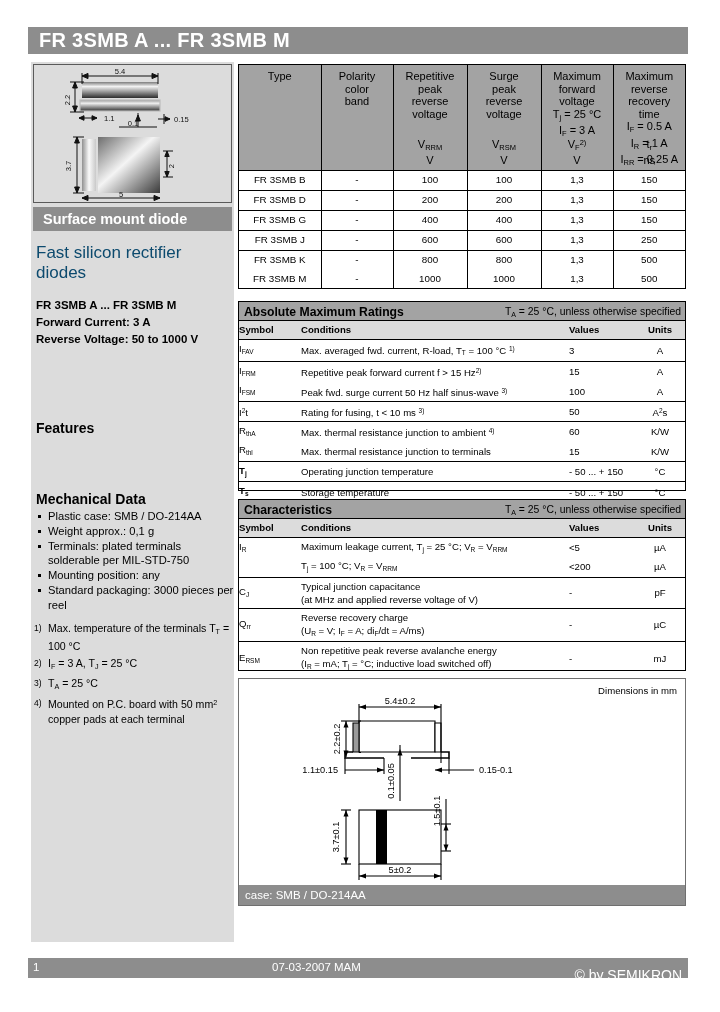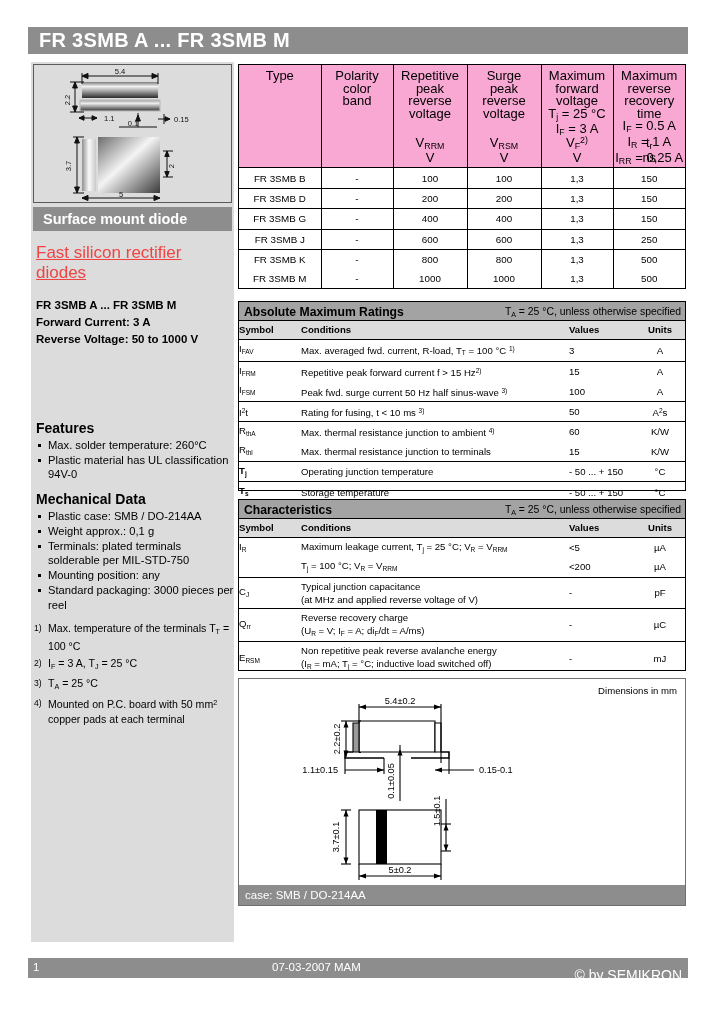--- a/index.html
+++ b/index.html
@@ -44,21 +44,21 @@
     position: absolute; left: 33px; top: 207px;
     width: 199px; height: 24px;
     background: #8d8d8d;
     display: flex; align-items: center;
   }
   #banner-smd .t {
     color: #fff; font-size: 14.5px; font-weight: bold; padding-left: 10px;
   }
   #lead-title {
     position: absolute; left: 36px; top: 243px; width: 196px;
-    font-size: 17px; line-height: 20px; color: #ef4444; text-decoration: underline;
+    font-size: 17px; line-height: 20px; color: #0c4a6e;
   }
   #spec-lines {
     position: absolute; left: 36px; top: 297px; width: 196px;
     font-size: 11.5px; font-weight: bold; line-height: 17px;
   }
   .hdg {
     font-size: 14px; font-weight: bold;
   }
   #features-h { position: absolute; left: 36px; top: 420px; }
   #features-l { position: absolute; left: 36px; top: 438px; width: 198px; }
@@ -93,27 +93,27 @@
     background: #fff;
     font-size: 10px;
   }
   #tbl-types { left: 238px; top: 64px; width: 448px; height: 225px; }
   table.g { border-collapse: collapse; width: 100%; table-layout: fixed; }
   table.g td, table.g th { border: 0; padding: 0; }
 
   
   #tbl-types table { height: 100%; }
   #tbl-types thead td {
-    background: #f9a8d4;
+    background: #a3a3a3;
     border-right: 1px solid #000;
     border-bottom: 1px solid #000;
     vertical-align: top;
     text-align: center;
     padding-top: 5px;
-    font-size: 13px;
+    font-size: 11px;
     line-height: 12.6px;
     position: relative;
   }
   #tbl-types thead td:last-child { border-right: 0; }
   #tbl-types tbody td {
     text-align: center;
     border-right: 1px solid #000;
     font-size: 9.8px;
     height: 13.2px;
     line-height: 13.2px;
@@ -303,24 +303,20 @@
 
   <div id="lead-title">Fast silicon rectifier diodes</div>
 
   <div id="spec-lines">
     <div>FR 3SMB A ... FR 3SMB M</div>
     <div>Forward Current: 3 A</div>
     <div>Reverse Voltage: 50 to 1000 V</div>
   </div>
 
   <div class="hdg" id="features-h">Features</div>
-  <ul class="bul" id="features-l">
-    <li>Max. solder temperature: 260°C</li>
-    <li>Plastic material has UL classification 94V-0</li>
-  </ul>
 
   <div class="hdg" id="mech-h">Mechanical Data</div>
   <ul class="bul" id="mech-l">
     <li>Plastic case: SMB / DO-214AA</li>
     <li>Weight approx.: 0,1 g</li>
     <li>Terminals: plated terminals solderable per MIL-STD-750</li>
     <li>Mounting position: any</li>
     <li>Standard packaging: 3000 pieces per reel</li>
   </ul>
 

